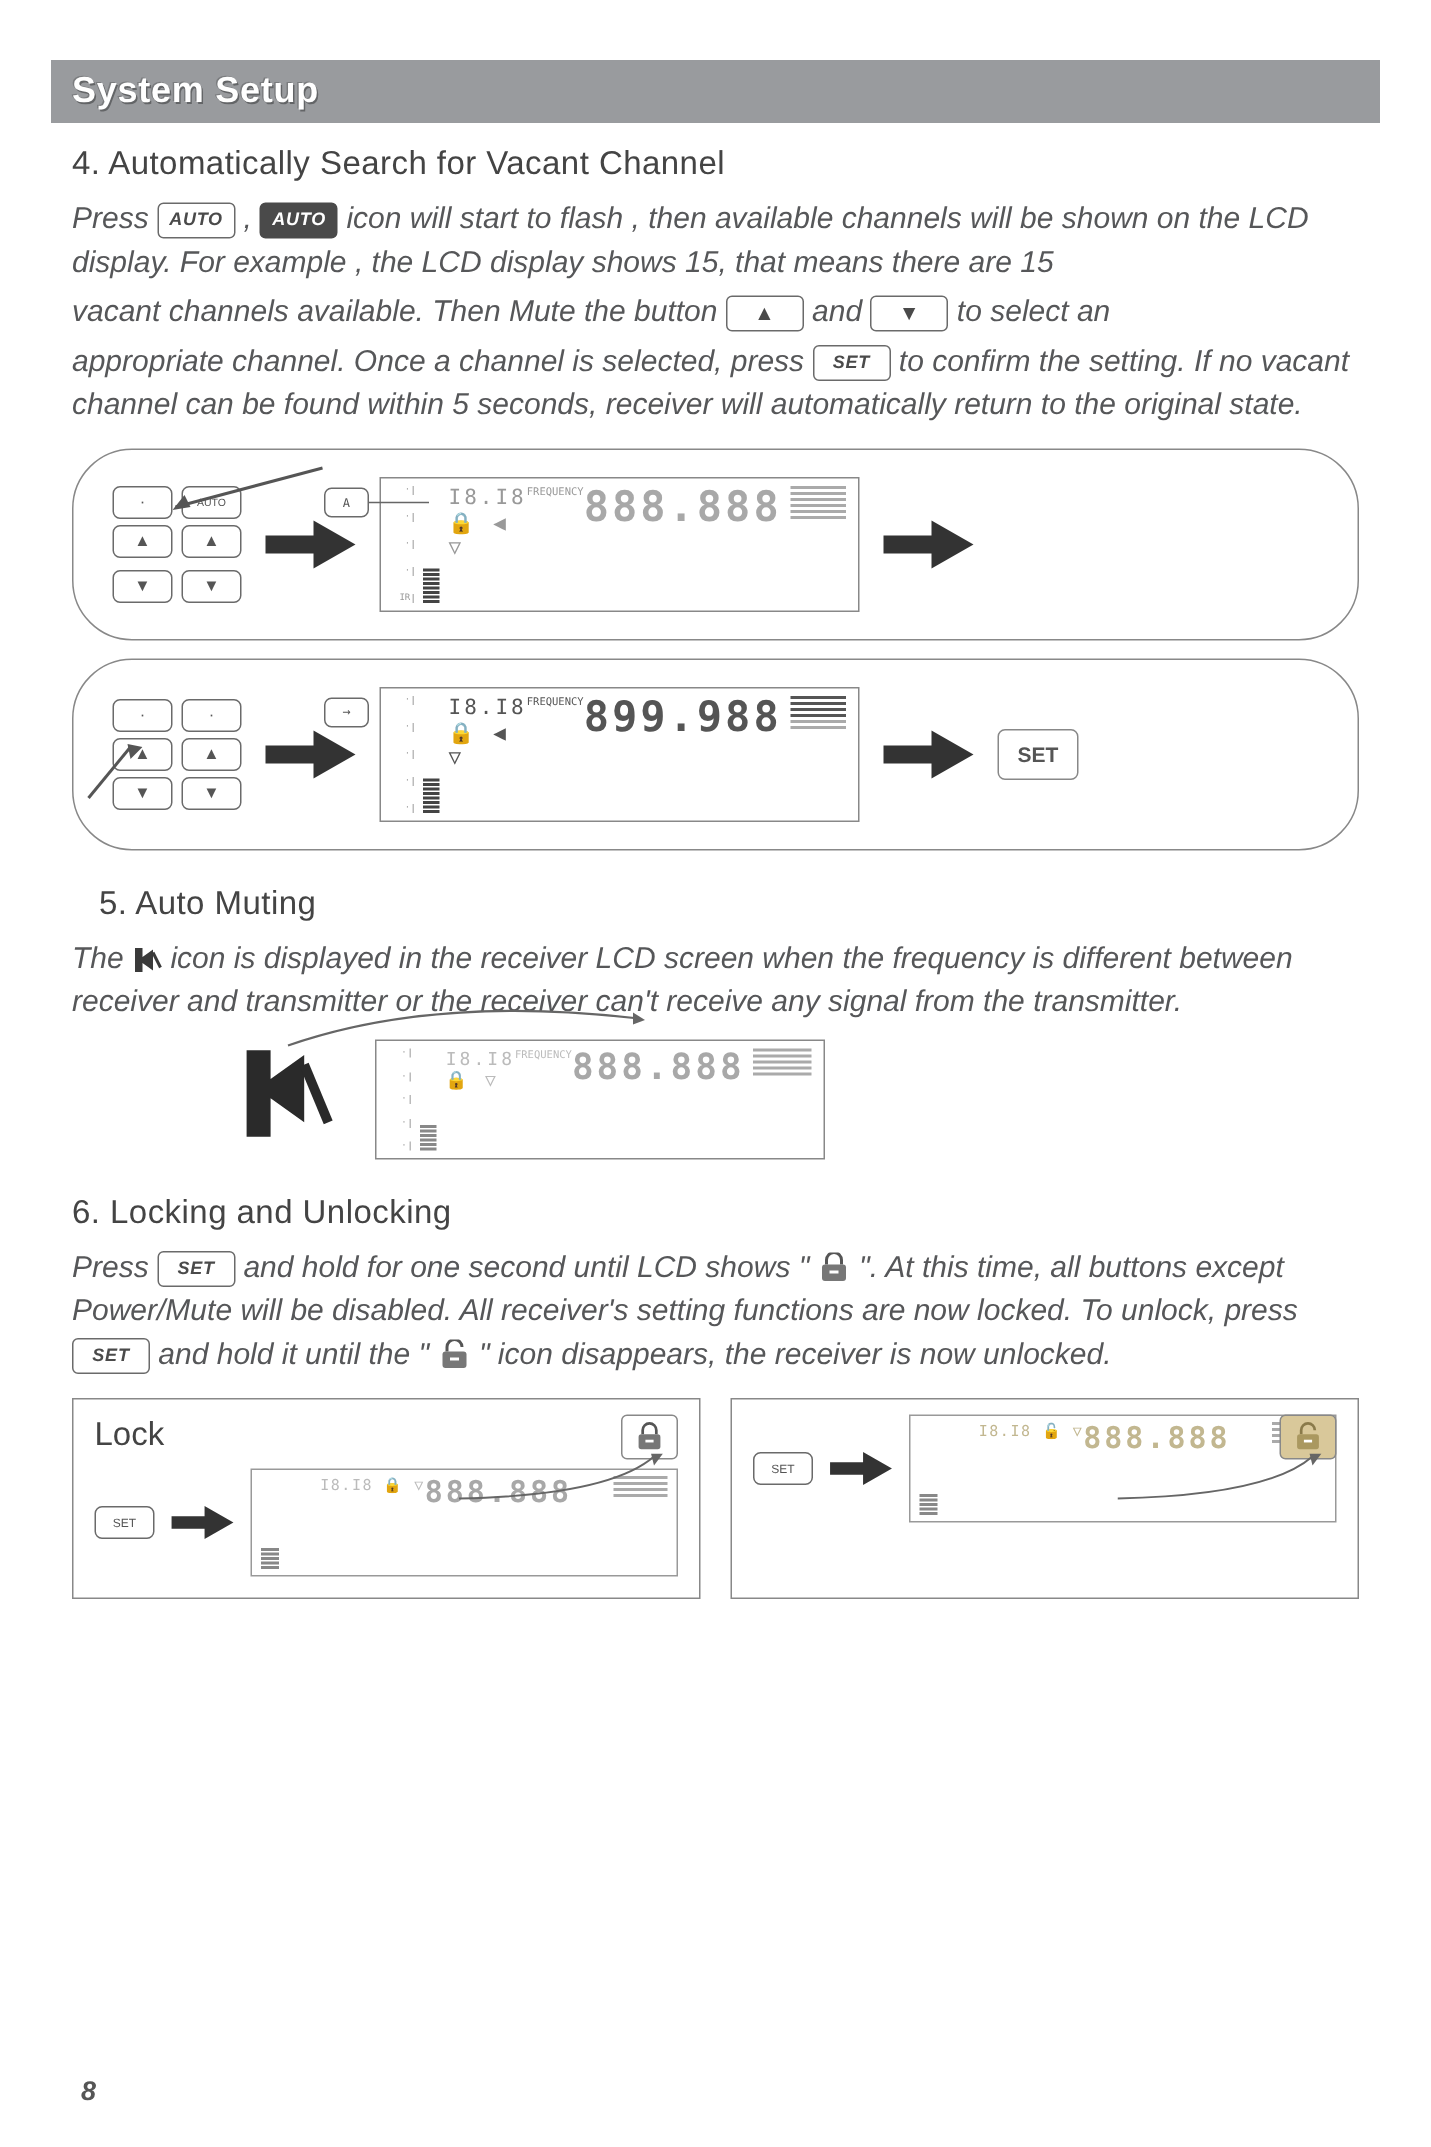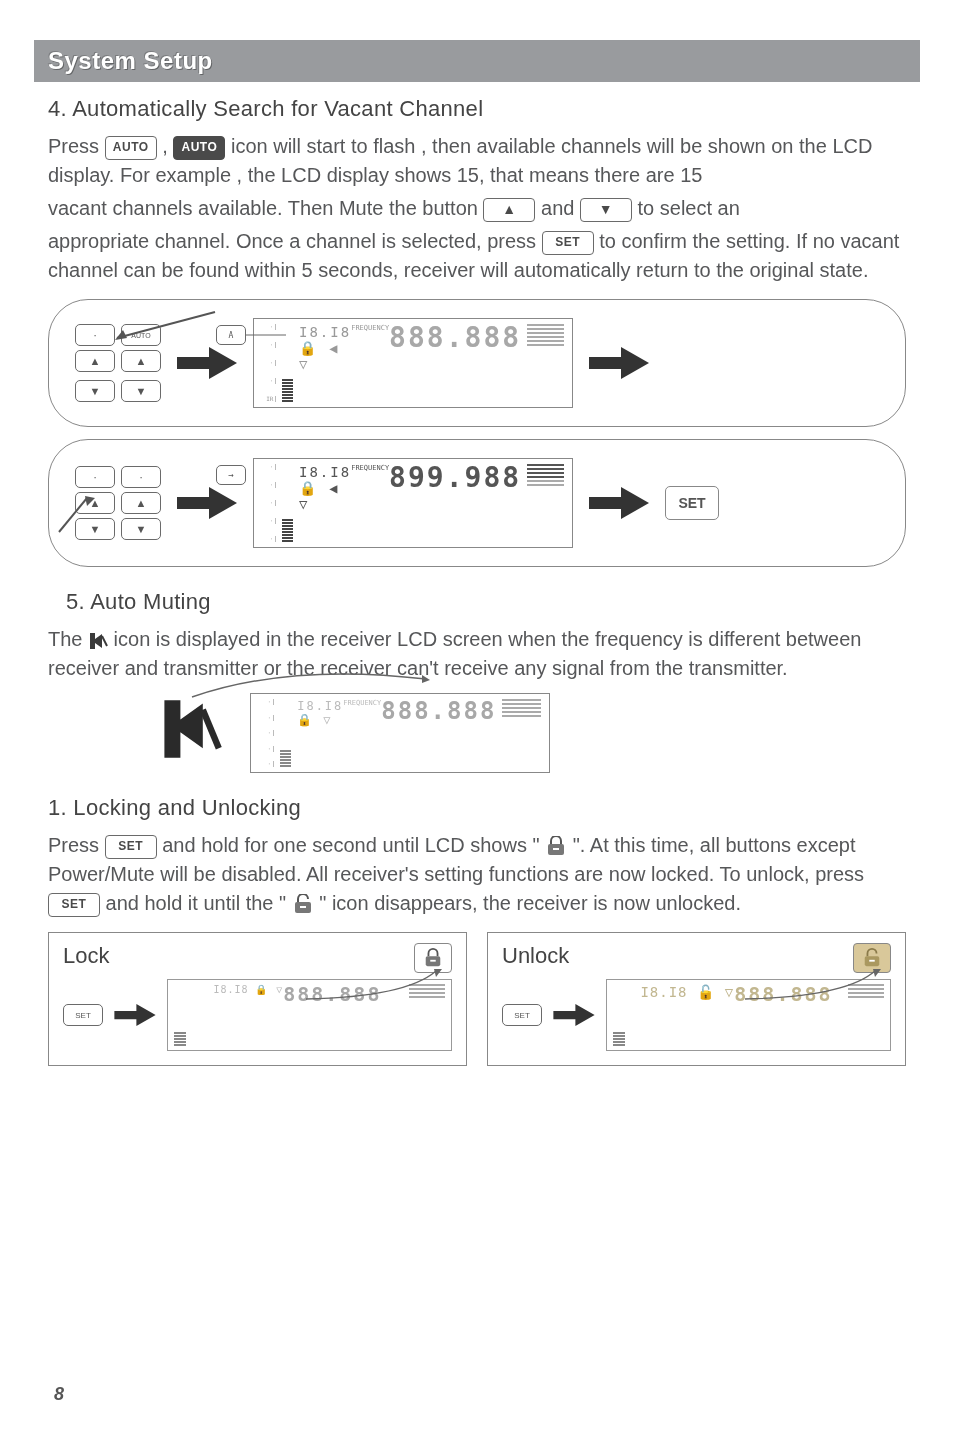--- a/index.html
+++ b/index.html
@@ -26,20 +26,21 @@
     font-size: 22px;
     color: #444;
     margin: 14px 0 10px 0;
     letter-spacing: 0.3px;
   }
   .body-text {
     font-size: 20px;
     color: #565759;
     line-height: 1.45;
     margin-bottom: 4px;
+    font-style: italic;
   }
   .body-text.last { margin-bottom: 14px; }
   .btn-box {
     display: inline-flex;
     align-items: center;
     justify-content: center;
     min-width: 52px;
     height: 24px;
     border: 1.5px solid #6a6a6a;
     border-radius: 4px;
@@ -392,21 +393,21 @@
             <span class="bar"></span>
           </div>
           <div>
             <span class="bar"></span>
           </div>
         </div>
     </div>
   </div>
 </div>
 
-<div class="subheading">1. Locking and Unlocking</div>
+<div class="subheading">6. Locking and Unlocking</div>
 <p class="body-text">
   <span>Press </span>
   <span class="btn-box">SET</span>
   <span> and  hold  for  one  second  until  LCD  shows " </span>
   <svg class="lock-icon" viewBox="0 0 22 20">
       <path d="M6 8 V5 a5 5 0 0 1 10 0 V8" fill="none" stroke="#555" stroke-width="2"></path>
       <rect x="3" y="8" width="16" height="11" rx="2" fill="#777"></rect>
       <rect x="8" y="12" width="6" height="2" fill="#fff"></rect>
     </svg>
   <span> ".  At  this  time, all  buttons  except  Power/Mute  will  be  disabled.  All receiver's setting functions are now  locked.   To  unlock,   press  </span>
@@ -464,21 +465,20 @@
             </div>
             <div>
               <span class="bar"></span>
             </div>
           </div>
       </div>
     </div>
   </div>
 
   <div class="lock-box">
-    <div class="lock-title">Unlock</div>
     <div class="lock-callout" style="background:#d9c89a;">
       <svg width="20" height="20" viewBox="0 0 22 20">
           <path d="M6 8 V5 a5 5 0 0 1 10 0" fill="none" stroke="#8a7a4a" stroke-width="2"></path>
           <rect x="3" y="8" width="16" height="11" rx="2" fill="#aa9860"></rect>
           <rect x="8" y="12" width="6" height="2" fill="#fff"></rect>
         </svg>
     </div>
     <svg width="140" height="32" style="position:absolute;top:36px;right:20px;">
         <path d="M0 30 Q 100 28 130 2" stroke="#666" fill="none" stroke-width="1.3"></path>
         <polygon points="128,0 136,0 130,8" fill="#666"></polygon>
@@ -490,21 +490,21 @@
         </svg>
       <div class="lock-lcd">
         <div class="lcd-bars" style="width:12px;">
             <span></span>
             <span></span>
             <span></span>
             <span></span>
             <span></span>
           </div>
         <div class="lcd-main">
-          <div style="font-size:14px;color:#c2b790;letter-spacing:1px;">I8.I8 🔓 ▽</div>
+          <div style="font-size:10px;color:#c2b790;letter-spacing:1px;">I8.I8 🔓 ▽</div>
           <div class="lcd-freq" style="font-size:20px;color:#c2b790;">888.888</div>
         </div>
         <div class="lcd-right" style="width:36px;">
             <div>
               <span class="bar"></span>
             </div>
             <div>
               <span class="bar"></span>
             </div>
             <div>

